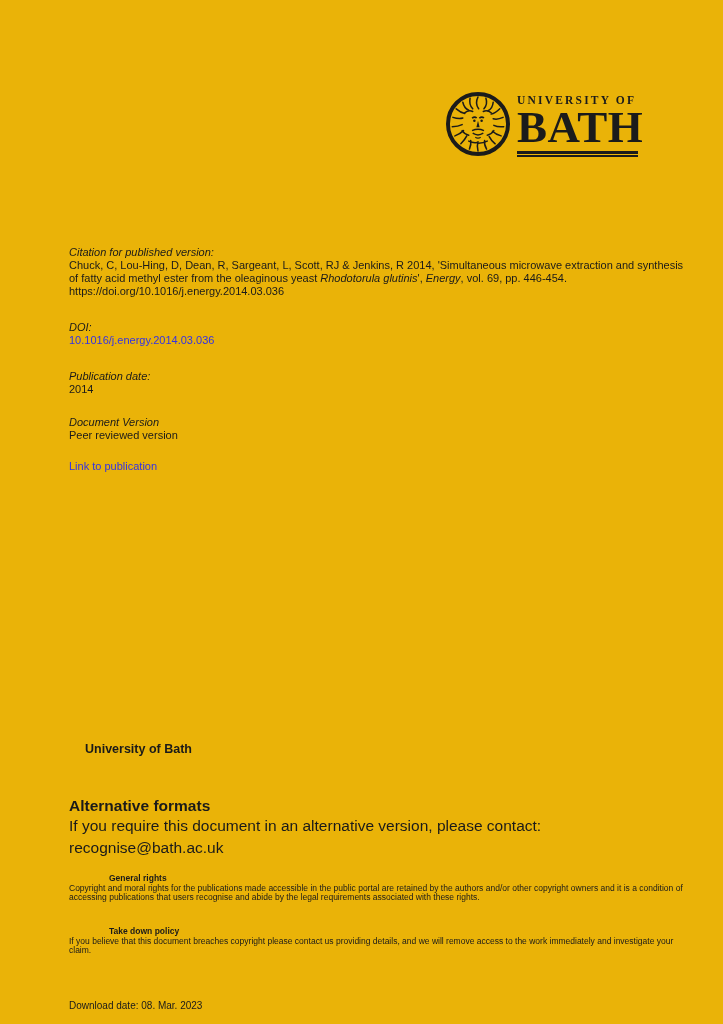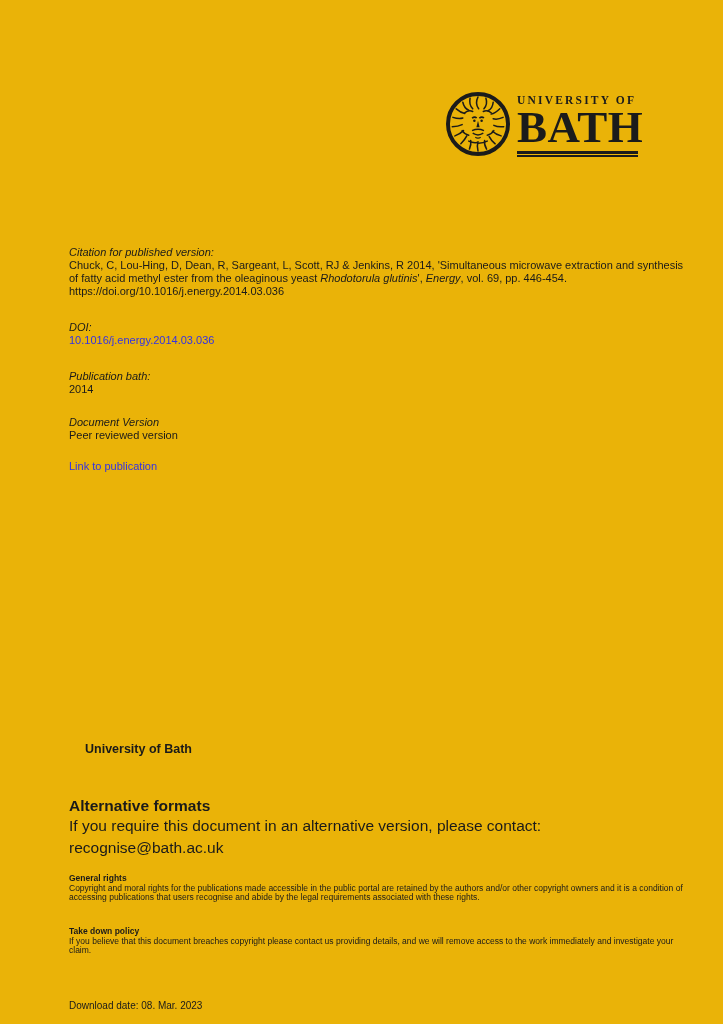--- a/index.html
+++ b/index.html
@@ -36,21 +36,21 @@
 
   
   .blk { position: absolute; left: 69px; }
   .t11 { font-size: 11px; line-height: 13px; }
   .ital { font-style: italic; }
   .citation-body { width: 618px; }
   a.lnk { color: #3232e6; text-decoration: none; cursor: pointer; }
   .uni-bold { font-size: 12.5px; font-weight: 700; }
   .alt-head { font-size: 15.5px; font-weight: 700; line-height: 19px; }
   .alt-body { font-size: 15.5px; line-height: 19px; }
-  .small-head { font-size: 8.5px; font-weight: 700; line-height: 9.5px; }
+  .small-head { font-size: 8.5px; font-weight: 700; line-height: 9.5px; margin-left: 40px; }
   .small-body { font-size: 8.5px; line-height: 9.5px; width: 616px; }
   .dl-date { font-size: 10px; }
 </style>
 </head>
 <body>
 
 <div class="page">
 
   <div class="logo">
     <svg class="crest" viewBox="0 0 100 100" xmlns="http://www.w3.org/2000/svg">
@@ -102,21 +102,21 @@
       <div class="bath-rule-thin"></div>
     </div>
   </div>
 
   <div class="blk t11 ital" style="top:246px;">Citation for published version:</div>
   <div class="blk t11 citation-body" style="top:259px;"><span>Chuck, C, Lou-Hing, D, Dean, R, Sargeant, L, Scott, RJ &amp; Jenkins, R 2014, 'Simultaneous microwave extraction and synthesis of fatty acid methyl ester from the oleaginous yeast </span><span class="ital">Rhodotorula glutinis</span><span>', </span><span class="ital">Energy</span><span>, vol. 69, pp. 446-454. https://doi.org/10.1016/j.energy.2014.03.036</span></div>
 
   <div class="blk t11 ital" style="top:321px;">DOI:</div>
   <div class="blk t11" style="top:334px;"><a class="lnk">10.1016/j.energy.2014.03.036</a></div>
 
-  <div class="blk t11 ital" style="top:370px;">Publication bath:</div>
+  <div class="blk t11 ital" style="top:370px;">Publication date:</div>
   <div class="blk t11" style="top:383px;">2014</div>
 
   <div class="blk t11 ital" style="top:416px;">Document Version</div>
   <div class="blk t11" style="top:429px;">Peer reviewed version</div>
 
   <div class="blk t11" style="top:460px;"><a class="lnk">Link to publication</a></div>
 
   <div class="blk uni-bold" style="top:742px;margin-left:16px;">University of Bath</div>
 
   <div class="blk alt-head" style="top:796px;">Alternative formats</div>

